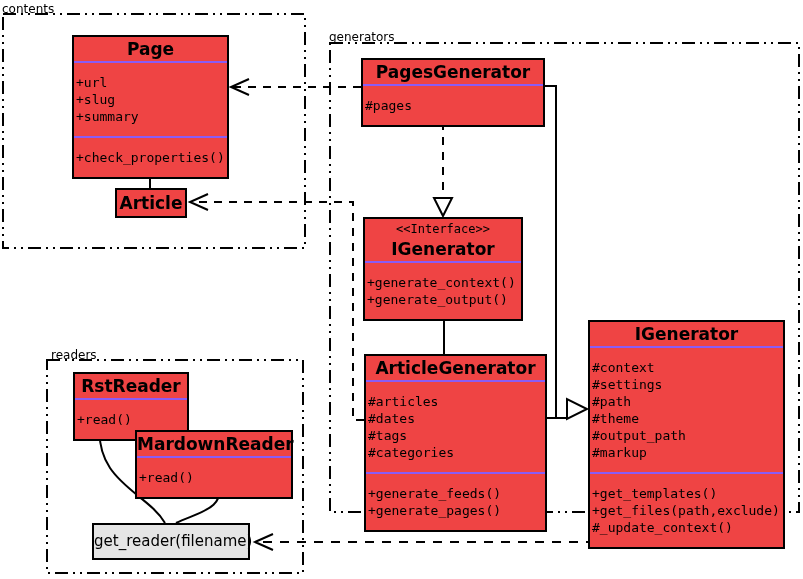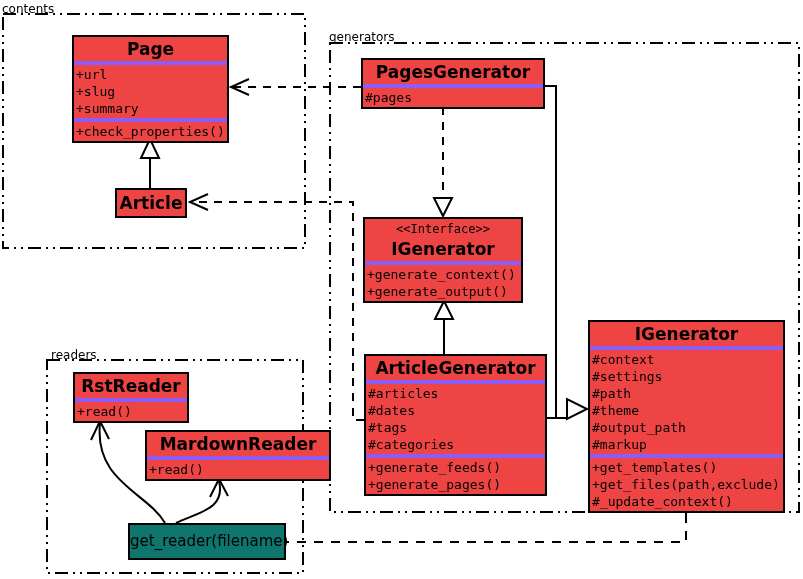--- a/index.html
+++ b/index.html
@@ -41,37 +41,36 @@
   }
   .uml-stereotype {
     font-family: "DejaVu Sans Mono", "Liberation Mono", monospace;
     font-weight: normal;
     font-size: 12px;
     line-height: 16px;
     text-align: center;
     padding-top: 2px;
   }
   .uml-sec {
-    border-top: 4px solid #8b5cf6;
+    border-top: 2px solid #8b5cf6;
     font-family: "DejaVu Sans Mono", "Liberation Mono", monospace;
     font-size: 13px;
     line-height: 17px;
-    padding: 1px 2px;
+    padding: 11px 2px;
     white-space: nowrap;
   }
   .fn-box {
     position: absolute;
     z-index: 2;
-    background: #0f766e;
+    background: #e5e5e5;
     border: 2px solid #000000;
     font-size: 15px;
     line-height: 33px;
     text-align: center;
     white-space: nowrap;
-    margin-left: 36px;
   }
 </style>
 </head>
 <body>
 
 <svg id="connector-layer" viewBox="0 0 803 579" xmlns="http://www.w3.org/2000/svg">
 
   <rect x="3" y="14" width="302" height="234" fill="none" stroke="#000" stroke-width="2" stroke-dasharray="13 5 2 5 2 5"></rect>
   <rect x="330" y="43" width="469" height="469" fill="none" stroke="#000" stroke-width="2" stroke-dasharray="13 5 2 5 2 5"></rect>
   <rect x="47" y="360" width="256" height="213" fill="none" stroke="#000" stroke-width="2" stroke-dasharray="13 5 2 5 2 5"></rect>
@@ -193,20 +192,20 @@
   </div>
 </div>
 
 <div class="uml-class" style="left:73px; top:372px; width:116px;">
   <div class="uml-title">RstReader</div>
   <div class="uml-sec">
     <div>+read()</div>
   </div>
 </div>
 
-<div class="uml-class" style="left:145px; top:430px; width:186px;">
+<div class="uml-class" style="left:135px; top:430px; width:158px;">
   <div class="uml-title">MardownReader</div>
   <div class="uml-sec">
     <div>+read()</div>
   </div>
 </div>
 
 <div class="fn-box" style="left:92px; top:523px; width:158px; height:37px;">get_reader(filename)</div>
 
 </body></html>

